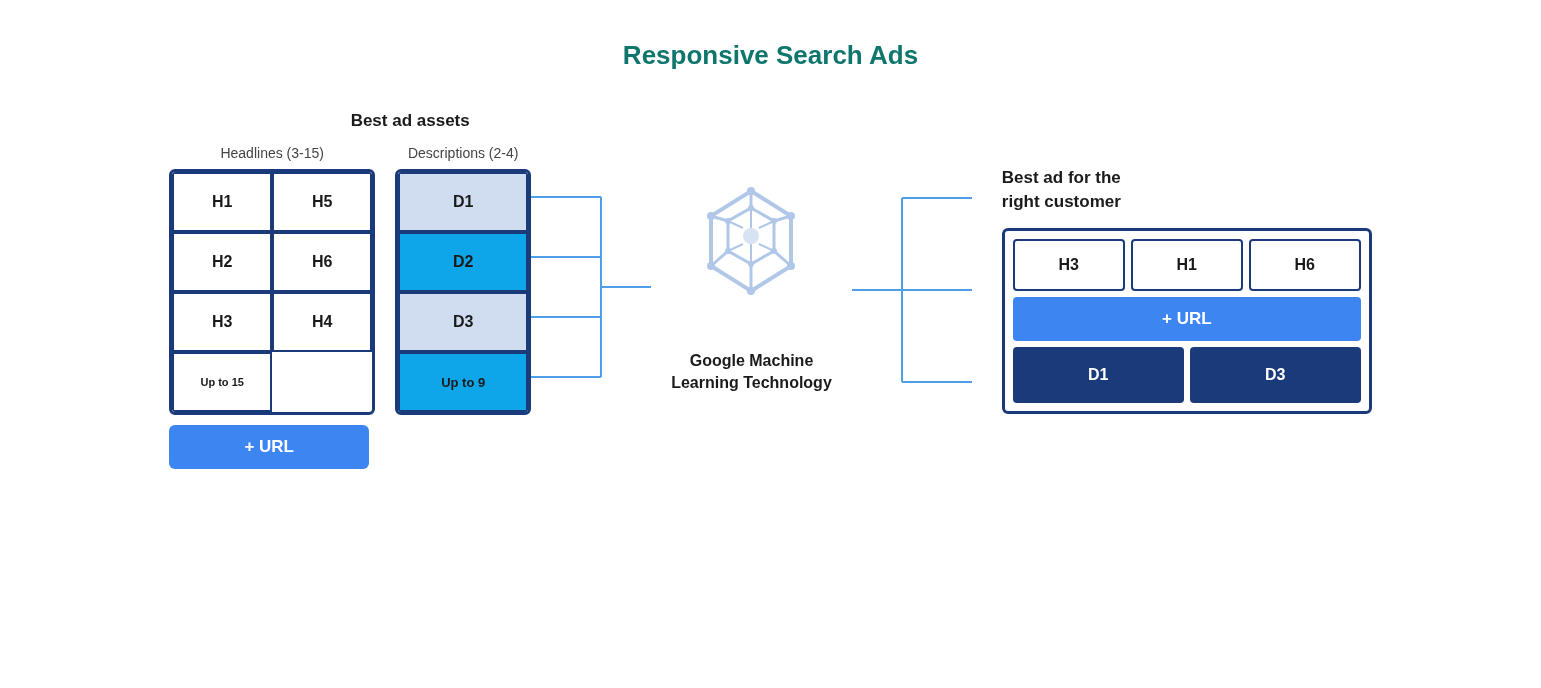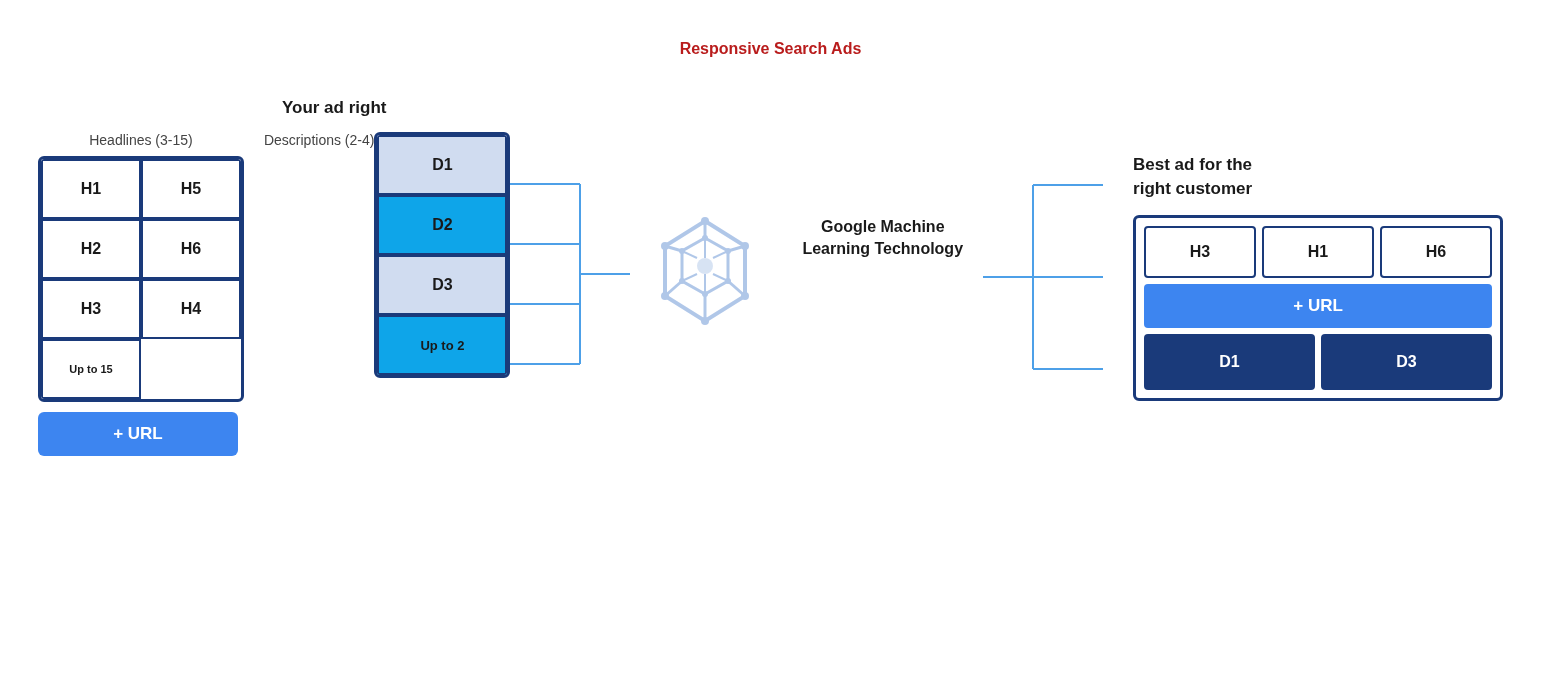--- a/index.html
+++ b/index.html
@@ -8,23 +8,23 @@
       font-family: Arial, sans-serif;
       width: 1541px;
       height: 688px;
       overflow: hidden;
       display: flex;
       flex-direction: column;
       align-items: center;
     }
 
     .page-title {
-      font-size: 16px;
-      font-weight: 700;
-      color: #b91c1c;
+      font-size: 26px;
+      font-weight: 700;
+      color: #0f766e;
       margin-top: 40px;
       margin-bottom: 30px;
     }
 
     .main-content {
       display: flex;
       align-items: center;
       justify-content: center;
       width: 100%;
       gap: 0px;
@@ -73,21 +73,21 @@
       align-items: center;
       justify-content: center;
       font-size: 16px;
       font-weight: 600;
       color: #1a1a1a;
       background: #ffffff;
     }
 
     .descriptions-col {
       display: flex;
-      flex-direction: row;
+      flex-direction: column;
       margin-left: 10px;
     }
 
     .descriptions-grid {
       display: grid;
       grid-template-columns: 130px;
       border: 3px solid #1a3a7a;
       border-radius: 6px;
       overflow: hidden;
     }
@@ -119,21 +119,22 @@
       justify-content: center;
       color: #fff;
       font-size: 17px;
       font-weight: 700;
       margin-top: 10px;
     }
 
     
     .ml-section {
       display: flex;
-      flex-direction: row;
+      flex-direction: column;
+      align-items: center;
       margin: 0 20px;
       gap: 42px;
     }
 
     .ml-icon {
       width: 110px;
       height: 110px;
       margin-bottom: 12px;
     }
 
@@ -227,21 +228,21 @@
     }
   </style>
 </head>
 <body>
 
 <div class="page-title">Responsive Search Ads</div>
 
 <div class="main-content">
 
   <div class="ad-assets-section">
-    <div class="section-title">Your ad right</div>
+    <div class="section-title">Best ad assets</div>
 
     <div style="display:flex; gap:10px; align-items:flex-start;">
 
       <div class="headlines-col">
         <div class="assets-col-label">Headlines (3-15)</div>
         <div class="headlines-grid">
           <div class="h-cell">H1</div>
           <div class="h-cell">H5</div>
           <div class="h-cell">H2</div>
           <div class="h-cell">H6</div>
@@ -252,21 +253,21 @@
         <div class="url-bar" style="width:200px;">+ URL</div>
       </div>
 
       <div style="display:flex; align-items:flex-start;">
         <div class="descriptions-col">
           <div class="assets-col-label">Descriptions (2-4)</div>
           <div class="descriptions-grid">
             <div class="d-cell lighter">D1</div>
             <div class="d-cell">D2</div>
             <div class="d-cell lighter">D3</div>
-            <div class="d-cell" style="font-size:13px;">Up to 2</div>
+            <div class="d-cell" style="font-size:13px;">Up to 9</div>
           </div>
         </div>
 
         <svg width="120" height="244" class="connectors-svg" style="margin-top:22px;">
 
           <line x1="0" y1="30" x2="70" y2="30" stroke="#4da0e8" stroke-width="2"></line>
           <line x1="0" y1="90" x2="70" y2="90" stroke="#4da0e8" stroke-width="2"></line>
           <line x1="0" y1="150" x2="70" y2="150" stroke="#4da0e8" stroke-width="2"></line>
           <line x1="0" y1="210" x2="70" y2="210" stroke="#4da0e8" stroke-width="2"></line>
           <line x1="70" y1="30" x2="70" y2="210" stroke="#4da0e8" stroke-width="2"></line>

